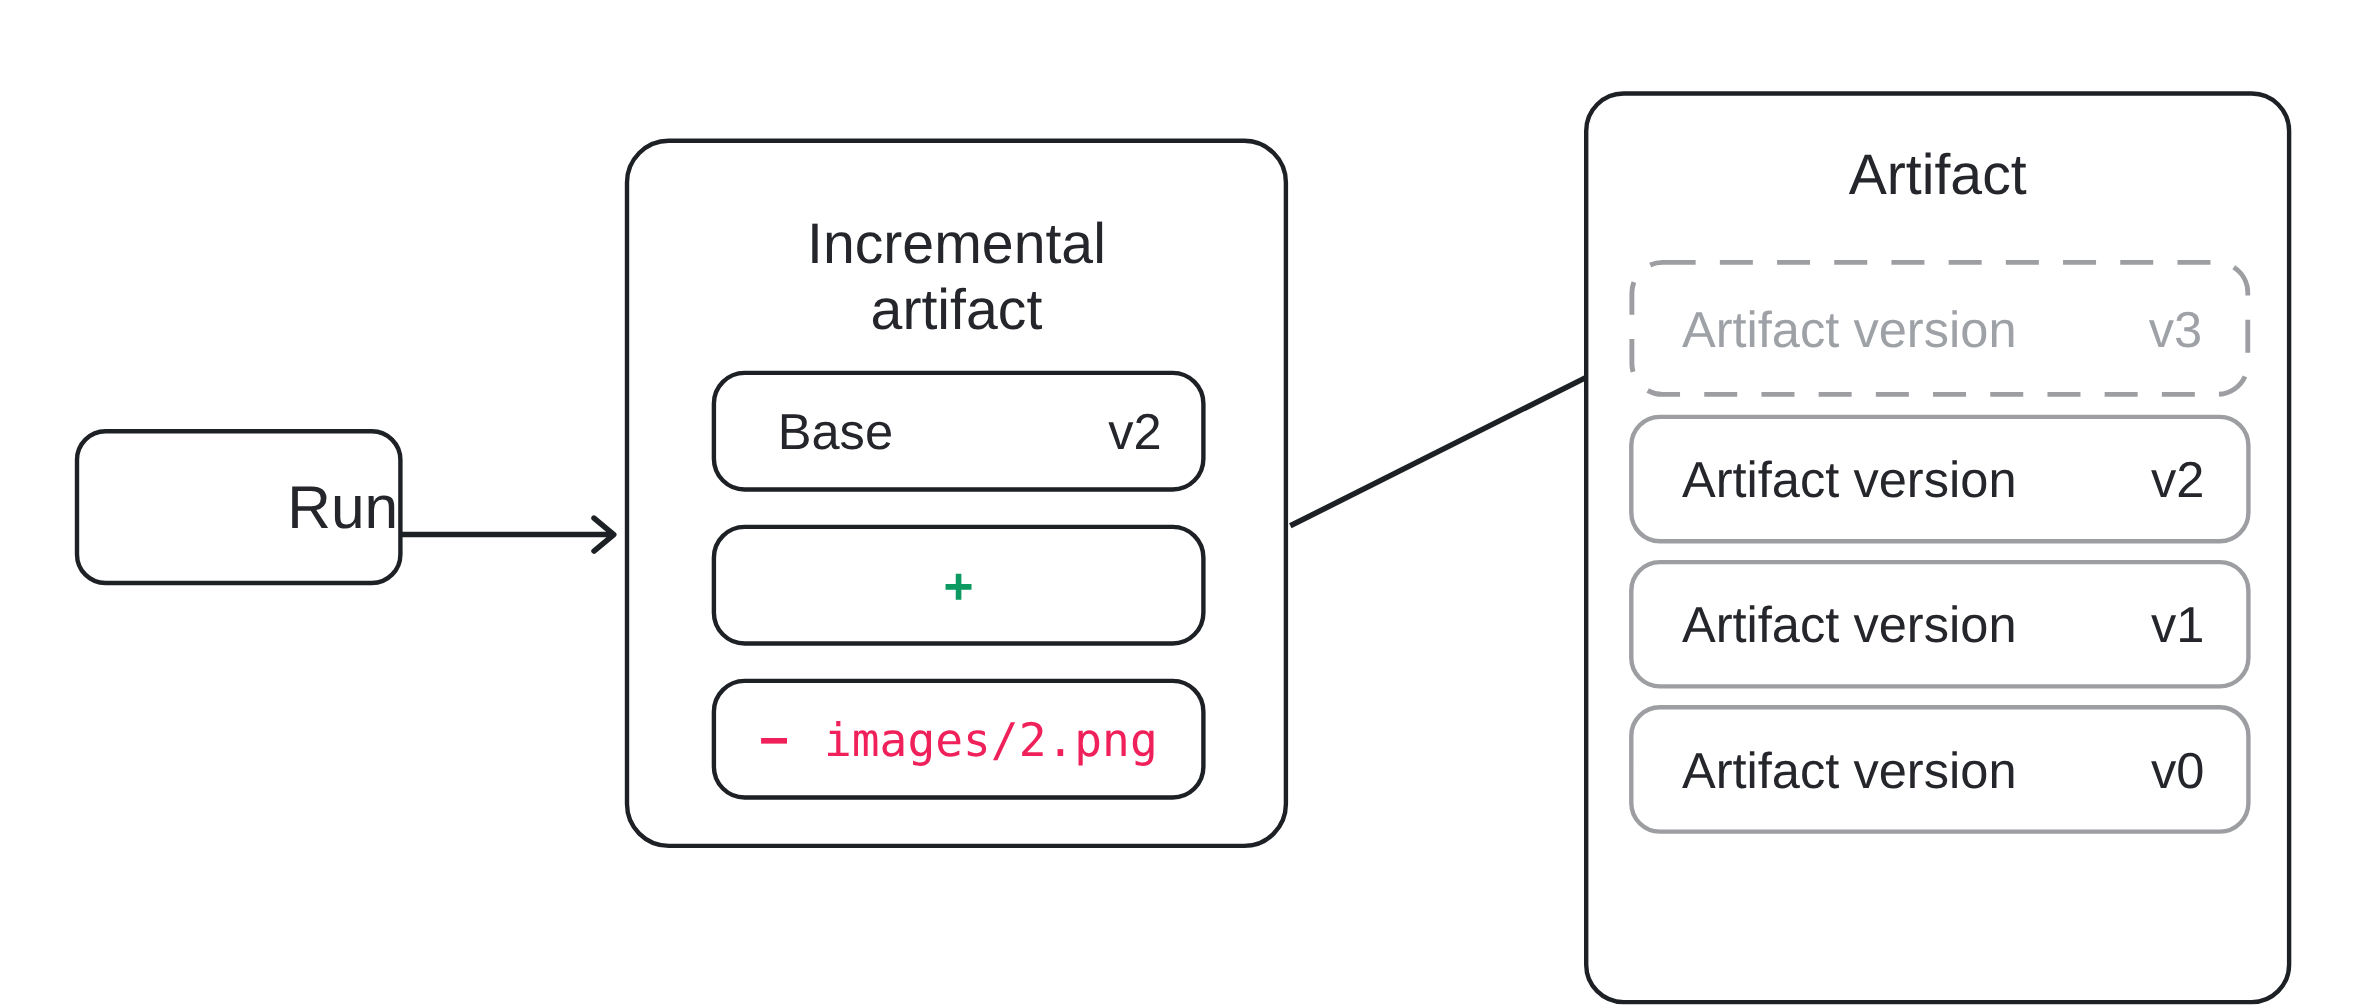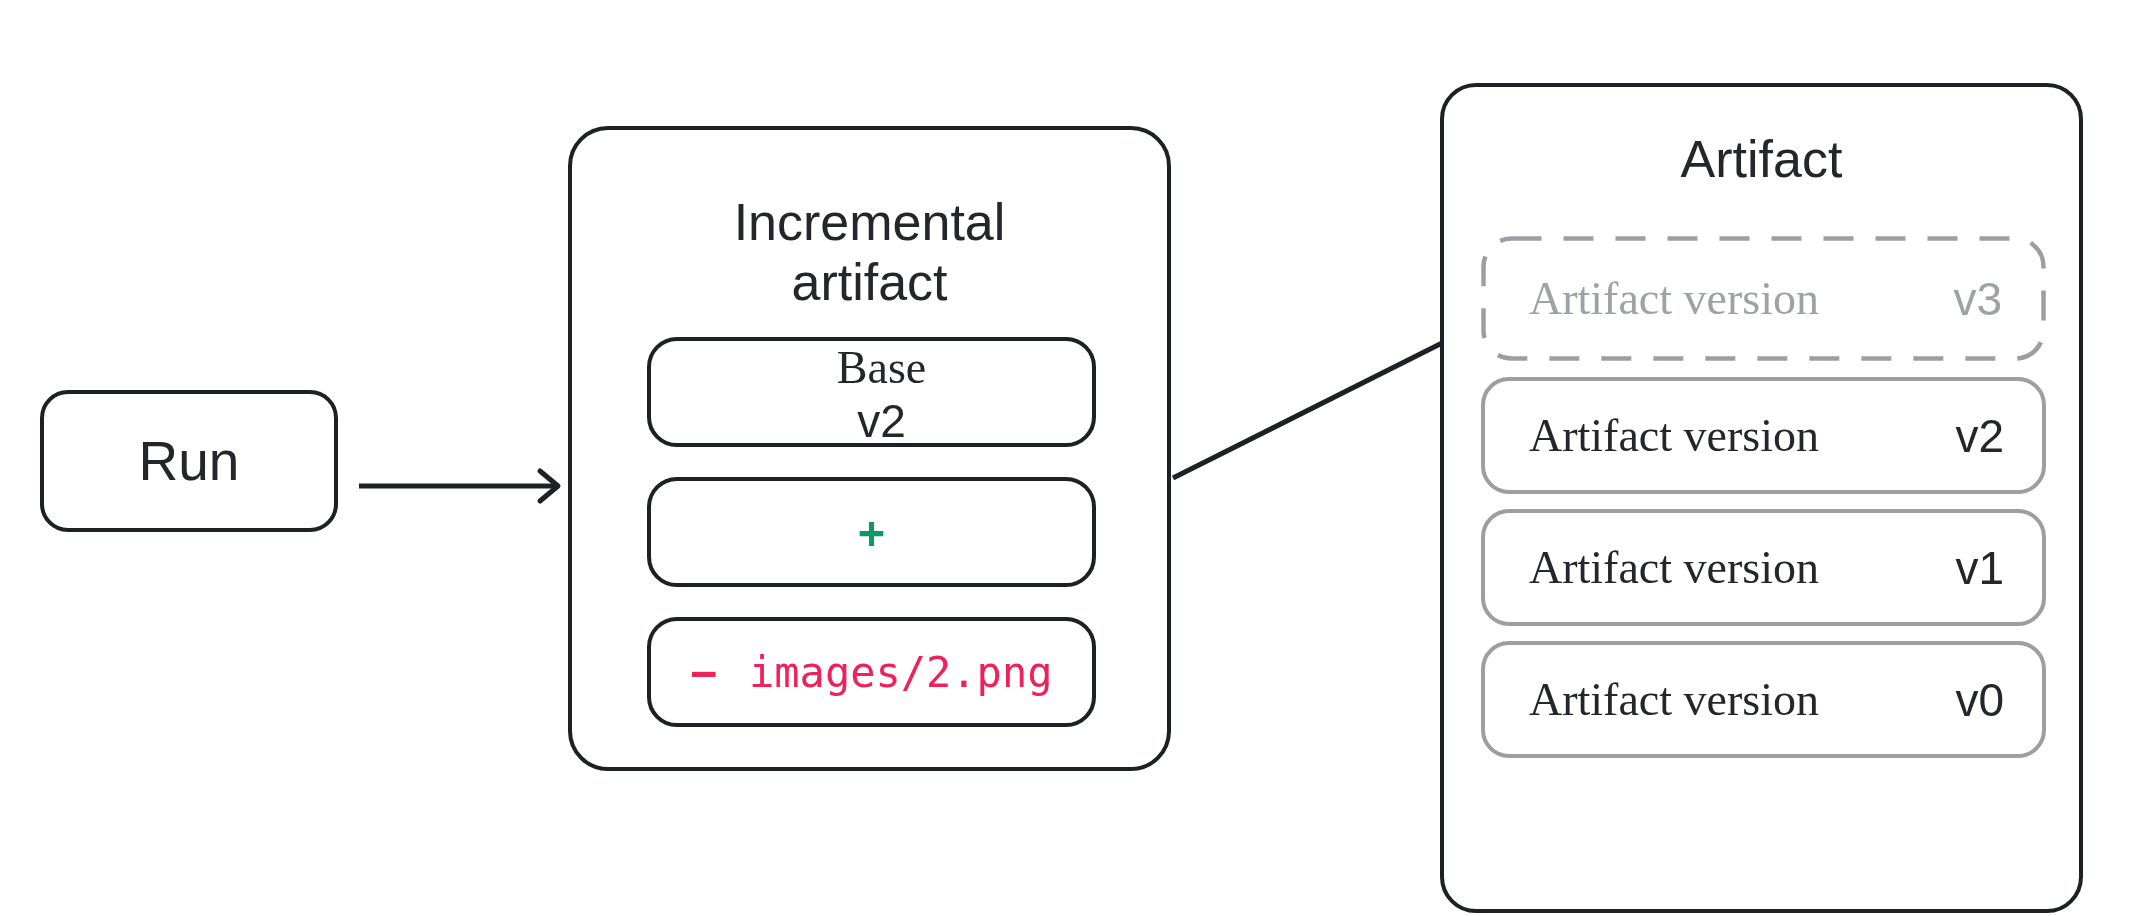--- a/index.html
+++ b/index.html
@@ -23,24 +23,24 @@
     width: 2140px; height: 916px;
     pointer-events: none;
   }
   .node {
     position: absolute;
     background: #ffffff;
     border: 4px solid var(--stroke, #1d2024);
     box-sizing: border-box;
   }
   .run-node {
-    left: 40px; top: 390px;
+    left: 68px; top: 390px;
     width: 298px; height: 142px;
     border-radius: 28px;
-    display: flex; align-items: center; justify-content: center;
+    display: flex; align-items: center; justify-content: flex-end;
     font-size: 55px;
     color: var(--text, #24262b);
   }
   .incremental-node {
     left: 568px; top: 126px;
     width: 603px; height: 645px;
     border-radius: 40px;
   }
   .artifact-node {
     left: 1440px; top: 83px;
@@ -68,24 +68,24 @@
     left: 75px;
     width: 449px;
     height: 110px;
     border: 4px solid var(--stroke, #1d2024);
     border-radius: 30px;
     box-sizing: border-box;
     display: flex;
     align-items: center;
     background: #ffffff;
   }
-  .chip.base   { top: 207px; justify-content: space-between; padding: 0 36px 0 56px; flex-direction: column; }
+  .chip.base   { top: 207px; justify-content: space-between; padding: 0 36px 0 56px; }
   .chip.add    { top: 347px; justify-content: center; gap: 32px; }
   .chip.remove { top: 487px; justify-content: center; gap: 32px; }
-  .chip-label { font-size: 46px; color: var(--text, #24262b); font-family: Liberation Serif, serif; }
+  .chip-label { font-size: 46px; color: var(--text, #24262b); }
   .chip-value { font-size: 46px; color: var(--text, #24262b); }
   .mono {
     font-family: "DejaVu Sans Mono", "Liberation Mono", monospace;
     font-size: 42px;
   }
   .sign { font-weight: 700; font-size: 44px; }
   .add .sign,  .add .path    { color: var(--added, #0d9a62); }
   .remove .sign, .remove .path { color: var(--removed, #f0215a); }
   
   .vchip {

